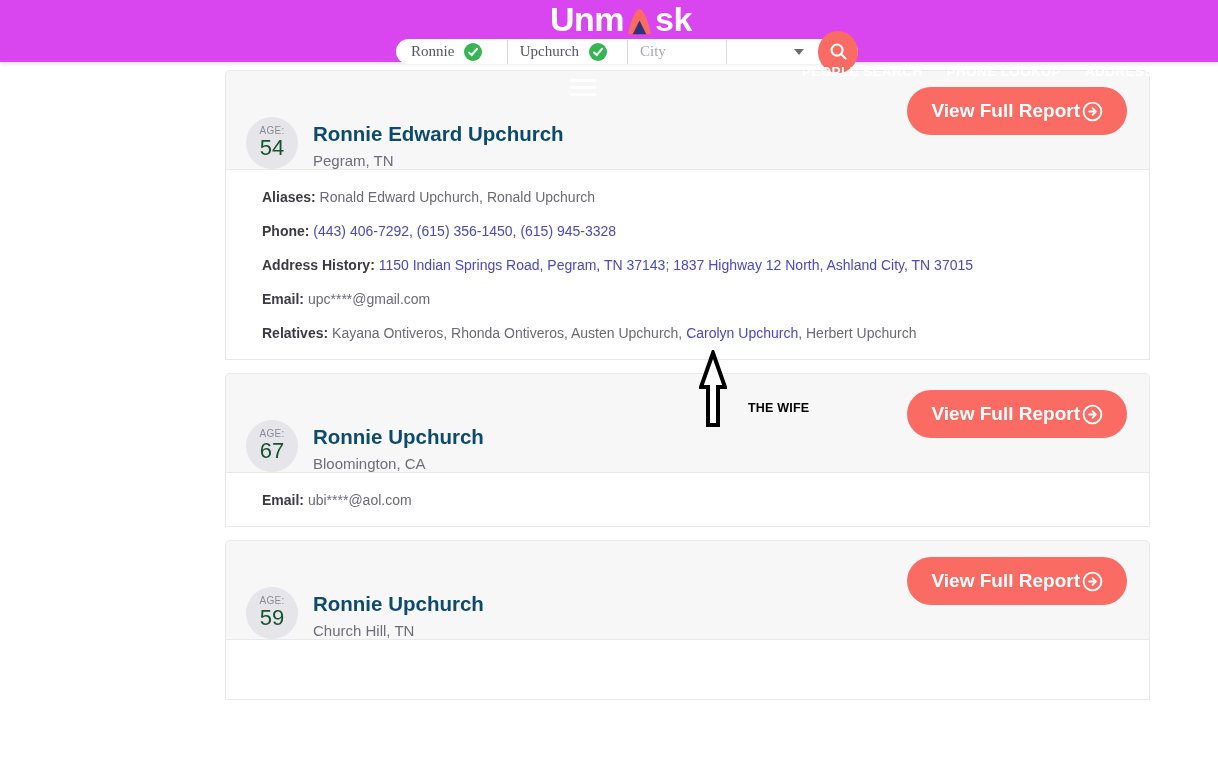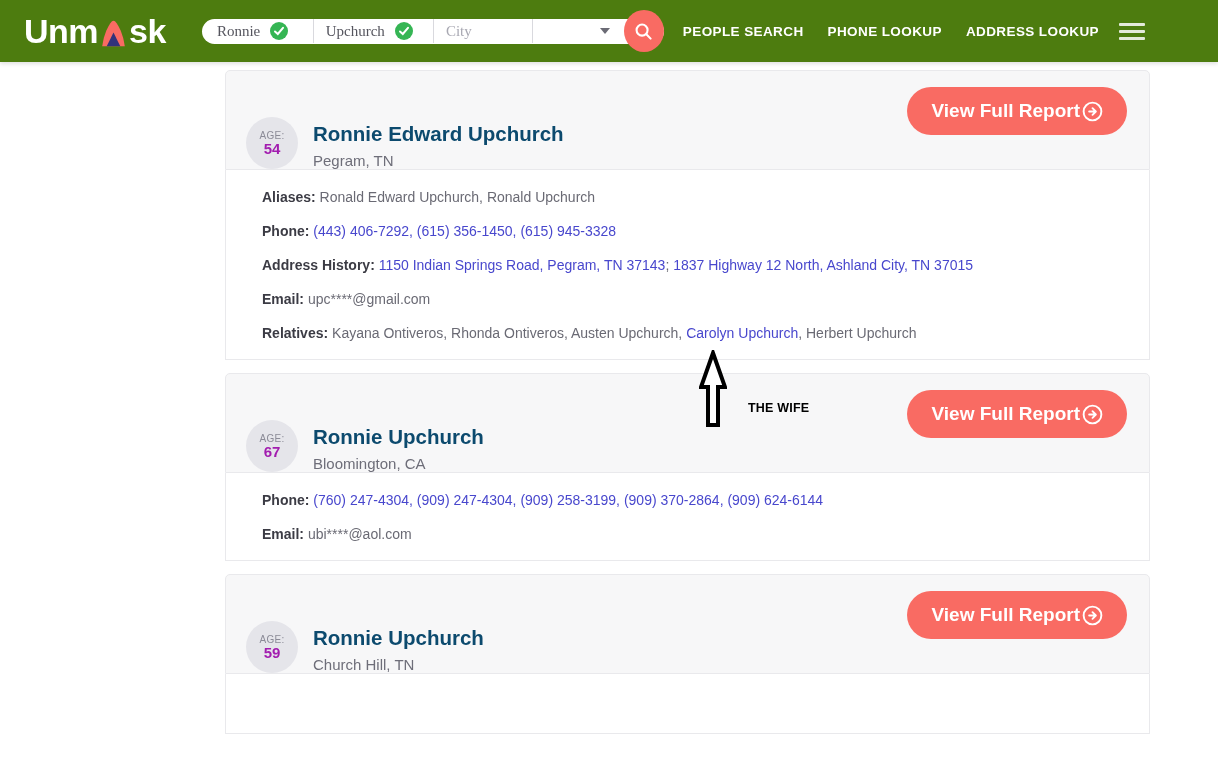--- a/index.html
+++ b/index.html
@@ -1,21 +1,21 @@
 <!DOCTYPE html>
 <html><head>
 <meta charset="utf-8">
 <style>
   * { margin:0; padding:0; box-sizing:border-box; }
   html,body { width:1218px; height:773px; overflow:hidden; background:#fff;
     font-family:"Liberation Sans","DejaVu Sans",sans-serif; }
 
   
-  .topbar { height:62px; background:#4d7c0f; display:flex; align-items:center;
-    box-shadow:0 2px 4px rgba(0,0,0,.12); position:relative; z-index:5; }
+  .topbar { height:62px; background:#d946ef; display:flex; align-items:center;
+    box-shadow:0 2px 4px rgba(0,0,0,.12); position:relative; z-index:5;flex-direction:column; }
   .logo { margin-left:24px; display:flex; align-items:center; color:#fff;
     font-size:34px; font-weight:800; letter-spacing:-.5px; cursor:pointer; }
   .logo svg { margin:4px 1px 0; display:block; }
 
   .search-pill { margin-left:36px; width:462px; height:25px; background:#fff;
     border-radius:21px; display:flex; align-items:center; padding-left:15px;font-family:Liberation Serif, serif; }
   .sp-seg { display:flex; align-items:center; height:100%; }
   .sp-text { font-size:15px; color:#55555e; }
   .sp-placeholder { font-size:15px; color:#a8a8b2; }
   .sp-check { margin-left:10px; display:block; }
@@ -41,21 +41,21 @@
   
   .results { margin:8px 0 0 225px; width:925px; }
   .result-card { margin-bottom:13px; }
   .card-header { background:#f7f7f8; border:1px solid #e9e9ec;
     border-radius:5px 5px 0 0; height:100px; display:flex; align-items:flex-end;
     padding-left:20px; position:relative; }
   .age-circle { width:52px; height:52px; border-radius:50%; background:#e5e5ea;
     display:flex; flex-direction:column; align-items:center; justify-content:center;
     flex-shrink:0; }
   .age-label { font-size:10px; color:#8b8b97; letter-spacing:.3px; }
-  .age-num { font-size:15px; font-weight:700; color:#a21caf; margin-top:-1px; }
+  .age-num { font-size:22px; font-weight:400; color:#14532d; margin-top:-1px; }
   .person { margin-left:15px; }
   .person-name { font-size:20.5px; font-weight:700; color:#0c4a6e; cursor:pointer; }
   .person-loc { font-size:15px; color:#6e6e79; margin-top:6px; }
   .vfr-btn { position:absolute; right:22px; top:16px; height:48px; border:none;
     border-radius:26px; background:#f96b63; color:#fff; font-size:19px;
     font-weight:700; padding:0 24px; display:flex; align-items:center; gap:2px;
     cursor:pointer; font-family:inherit; }
   .card-details { background:#fff; border:1px solid #e9e9ec; border-top:none;
     padding:16px 36px 3px; font-size:14px; line-height:22px; }
   .card-details.stub { height:60px; padding:0; }
@@ -166,21 +166,20 @@
         </div>
         <button class="vfr-btn">
           <span>View Full Report</span>
           <svg width="21" height="21" viewBox="0 0 22 22">
             <circle cx="11" cy="11" r="9.3" stroke="#fff" stroke-width="2" fill="none"></circle>
             <path d="M7.5 11 H14 M11 7.5 L14.5 11 L11 14.5" stroke="#fff" stroke-width="2" fill="none" stroke-linecap="round" stroke-linejoin="round"></path>
           </svg>
         </button>
       </div>
       <div class="card-details">
-        <div class="detail-row"><span class="detail-label">Phone: </span><span class="seg-link">(760) 247-4304, (909) 247-4304, (909) 258-3199, (909) 370-2864, (909) 624-6144</span></div>
         <div class="detail-row"><span class="detail-label">Email: </span><span class="seg-plain">ubi****@aol.com</span></div>
       </div>
     </section>
     <section class="result-card">
       <div class="card-header">
         <div class="age-circle">
           <span class="age-label">AGE:</span>
           <span class="age-num">59</span>
         </div>
         <div class="person">

